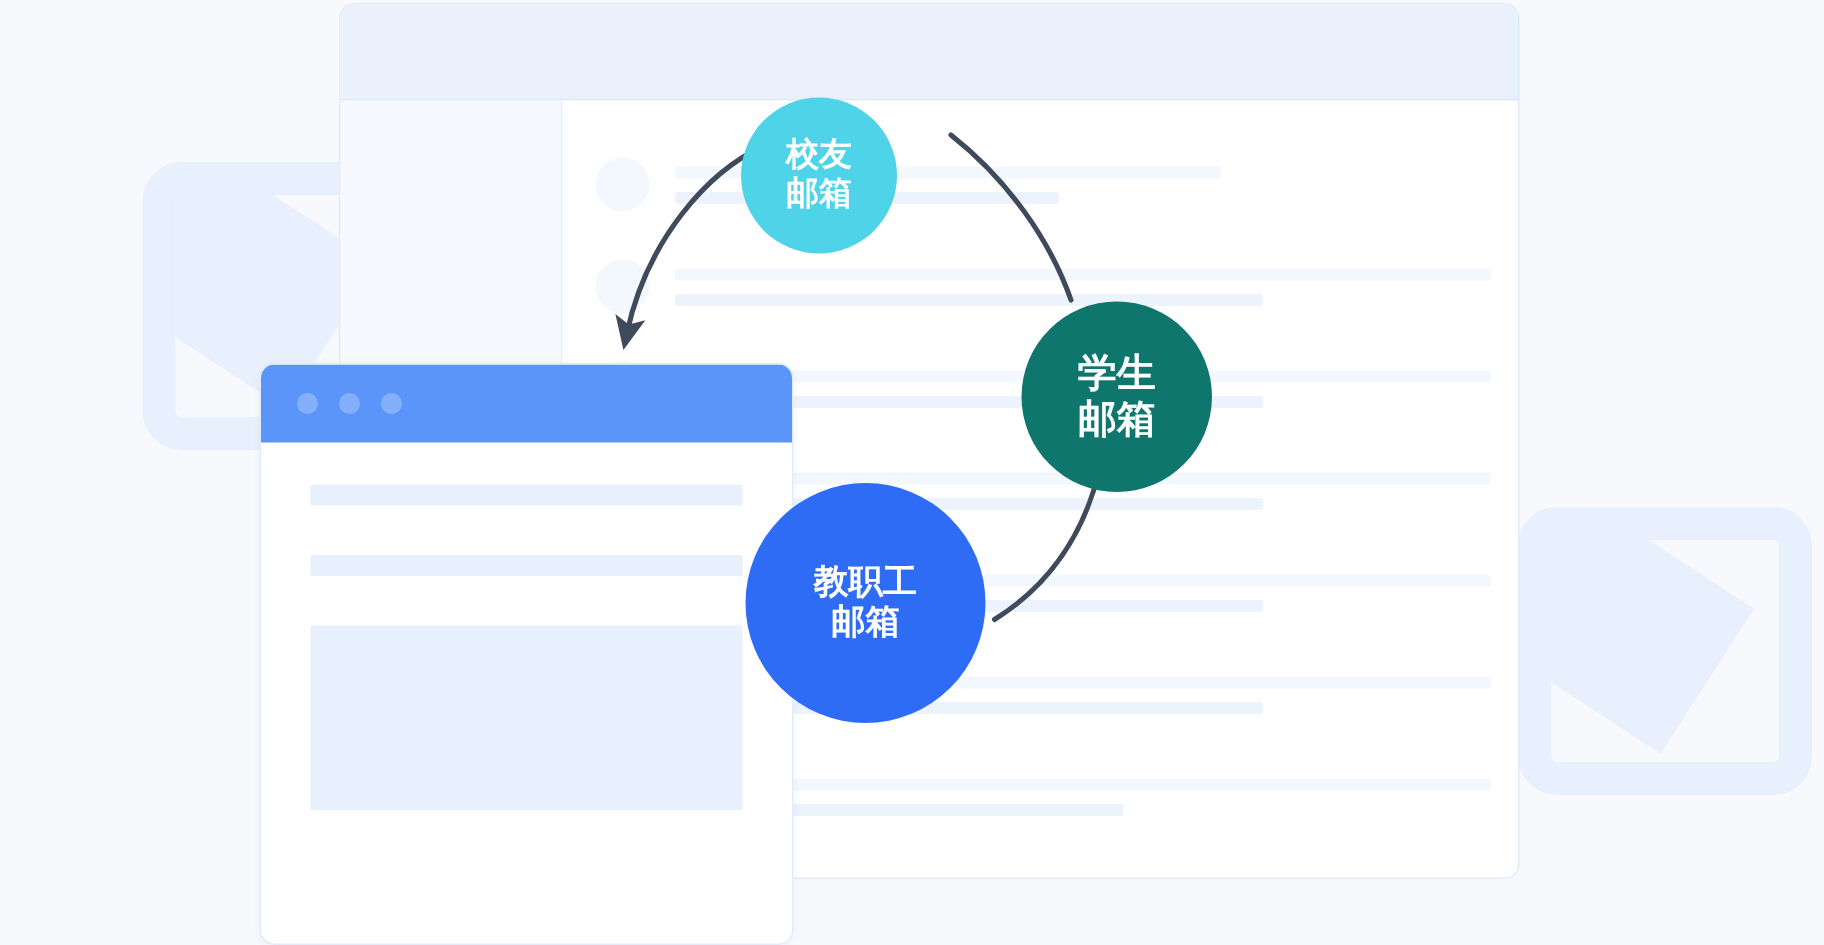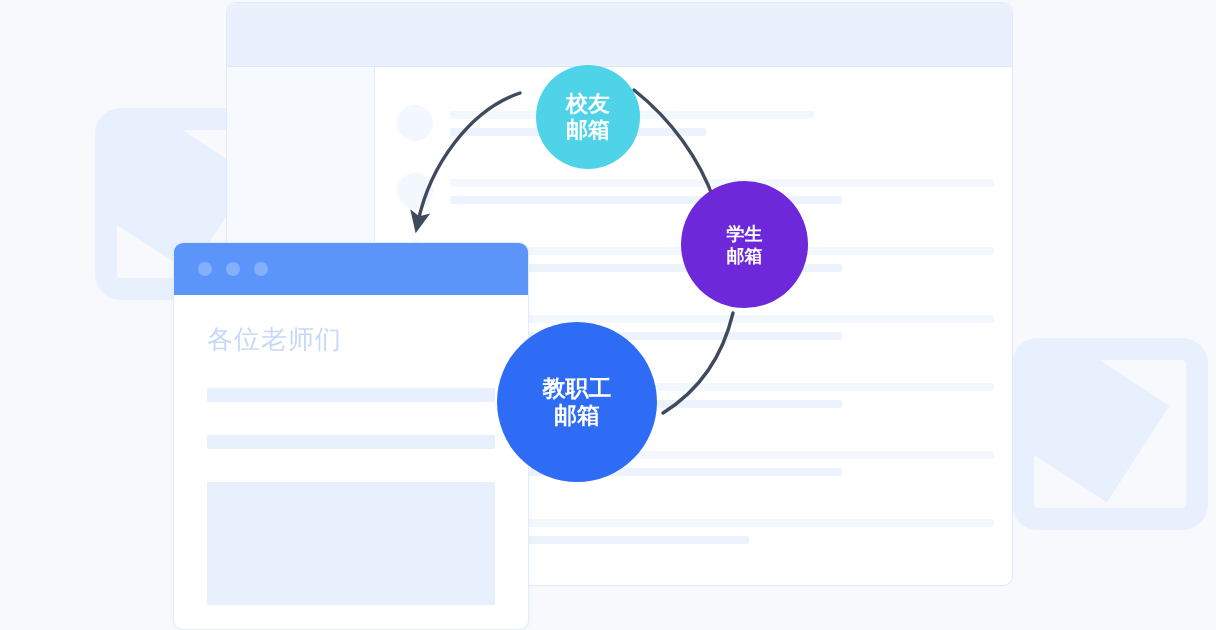--- a/index.html
+++ b/index.html
@@ -195,34 +195,34 @@
     display: flex;
     align-items: center;
     justify-content: center;
     text-align: center;
     color: #ffffff;
     line-height: 1.18;
     font-weight: bold;
     white-space: pre-line;
   }
   #node-alumni {
-    left: 536px;
+    left: 494px;
     top: 65px;
     width: 104px;
     height: 104px;
     background: #4fd3e8;
     font-size: 22px;
   }
   #node-student {
     left: 681px;
-    top: 181px;
+    top: 201px;
     width: 127px;
     height: 127px;
-    background: #6d28d9;
-    font-size: 18px;
+    background: #0f766e;
+    font-size: 26px;
   }
   #node-staff {
     left: 497px;
     top: 322px;
     width: 160px;
     height: 160px;
     background: #2f6cf6;
     font-size: 23px;
   }
 </style>
@@ -313,21 +313,20 @@
     <path d="M733,313 C723,355 700,390 663,413" fill="none" stroke="#3f4a5c" stroke-width="3.4" stroke-linecap="round"></path>
   </svg>
 
   <div class="front-window">
     <div class="front-titlebar">
       <span class="dot"></span>
       <span class="dot"></span>
       <span class="dot"></span>
     </div>
     <div class="front-body">
-      <p class="greeting">各位老师们</p>
       <div class="front-bar"></div>
       <div class="front-bar"></div>
       <div class="front-block"></div>
     </div>
   </div>
 
   <div class="node" id="node-alumni">校友
 邮箱</div>
   <div class="node" id="node-student">学生
 邮箱</div>

